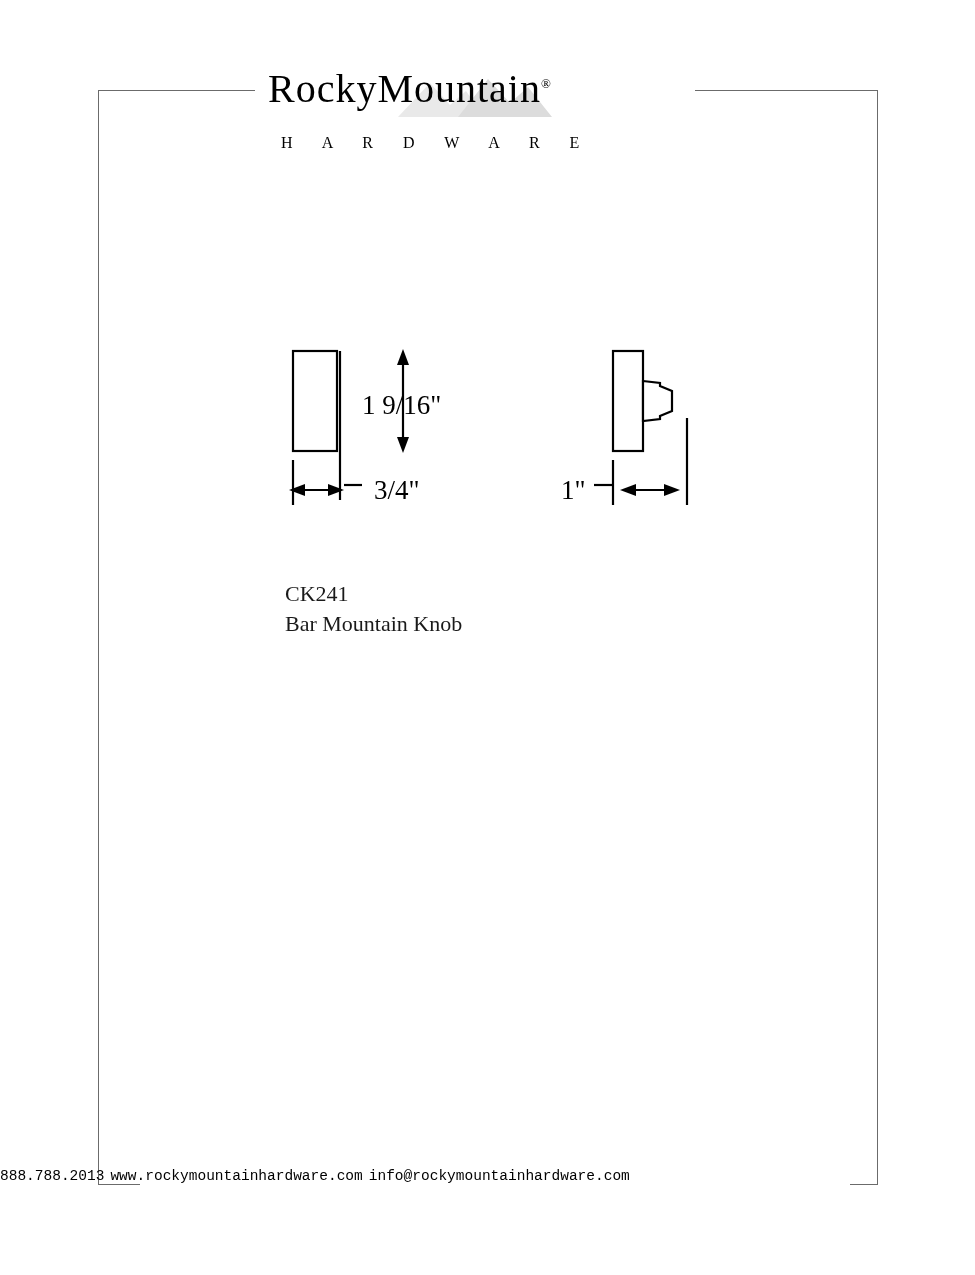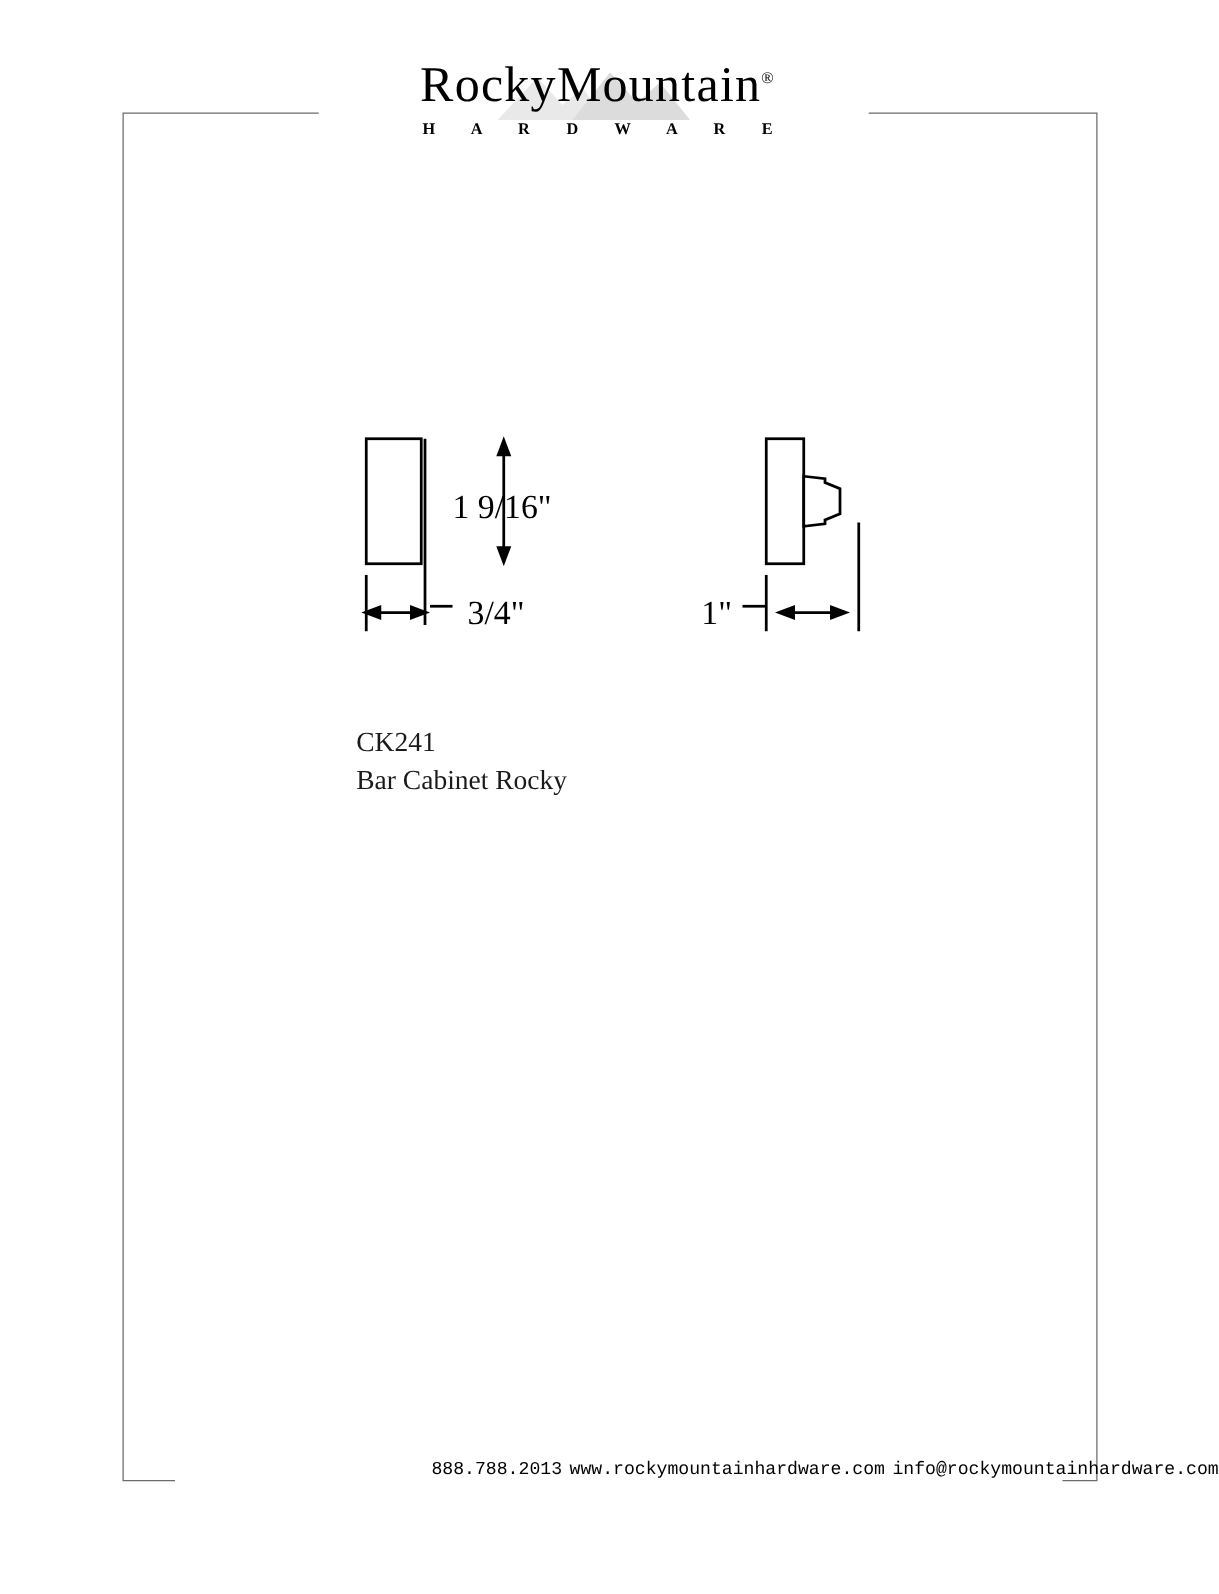--- a/index.html
+++ b/index.html
@@ -41,23 +41,23 @@
     top: 1172px;
     width: 710px;
     height: 26px;
     background: #ffffff;
   }
 
   
   .logo-block {
     position: absolute;
     left: 268px;
-    top: 48px;
+    top: 69px;
     width: 420px;
-    text-align: center;
+    text-align: left;
     user-select: none;
   }
   .logo-mountains {
     position: absolute;
     left: 120px;
     top: 6px;
     width: 190px;
     height: 42px;
   }
   .logo-wordmark {
@@ -69,27 +69,26 @@
     line-height: 1;
   }
   .logo-wordmark .cap {
     font-size: 40px;
   }
   .logo-reg {
     font-size: 13px;
     vertical-align: super;
   }
   .logo-sub {
-    margin-top: 7px;
+    margin-top: 25px;
     font-family: "Liberation Serif", serif;
-    font-size: 13px;
+    font-size: 16px;
     letter-spacing: 13px;
     padding-left: 13px;
     white-space: nowrap;
-    font-weight: bold;
   }
 
   
   .drawing {
     position: absolute;
     left: 0;
     top: 0;
     width: 975px;
     height: 1275px;
     pointer-events: none;
@@ -105,21 +104,21 @@
     line-height: 30px;
     color: #1a1a1a;
   }
 
   
   .footer {
     position: absolute;
     left: 0;
     top: 1168px;
     width: 975px;
-    text-align: right;
+    text-align: left;
     font-family: "Liberation Mono", monospace;
     font-size: 14.5px;
     letter-spacing: 0px;
     color: #000000;
     white-space: nowrap;
   }
   .footer span { }
   .footer .sep { display: inline-block; width: 6px; }
 </style>
 </head>
@@ -169,18 +168,18 @@
 
   <line x1="628" y1="490" x2="672" y2="490" stroke="#000000" stroke-width="2.2"></line>
   <polygon points="620,490 636,484 636,496" fill="#000000"></polygon>
   <polygon points="680,490 664,484 664,496" fill="#000000"></polygon>
   <line x1="613" y1="460" x2="613" y2="505" stroke="#000000" stroke-width="2.2"></line>
   <line x1="687" y1="418" x2="687" y2="505" stroke="#000000" stroke-width="2.2"></line>
 </svg>
 
 <div class="caption">
   <div>CK241</div>
-  <div>Bar Cabinet Rocky</div>
+  <div>Bar Mountain Knob</div>
 </div>
 
 <div class="footer">
   <span>888.788.2013</span><span class="sep"></span><span>www.rockymountainhardware.com</span><span class="sep"></span><span>info@rockymountainhardware.com</span>
 </div>
 
 </body></html>

